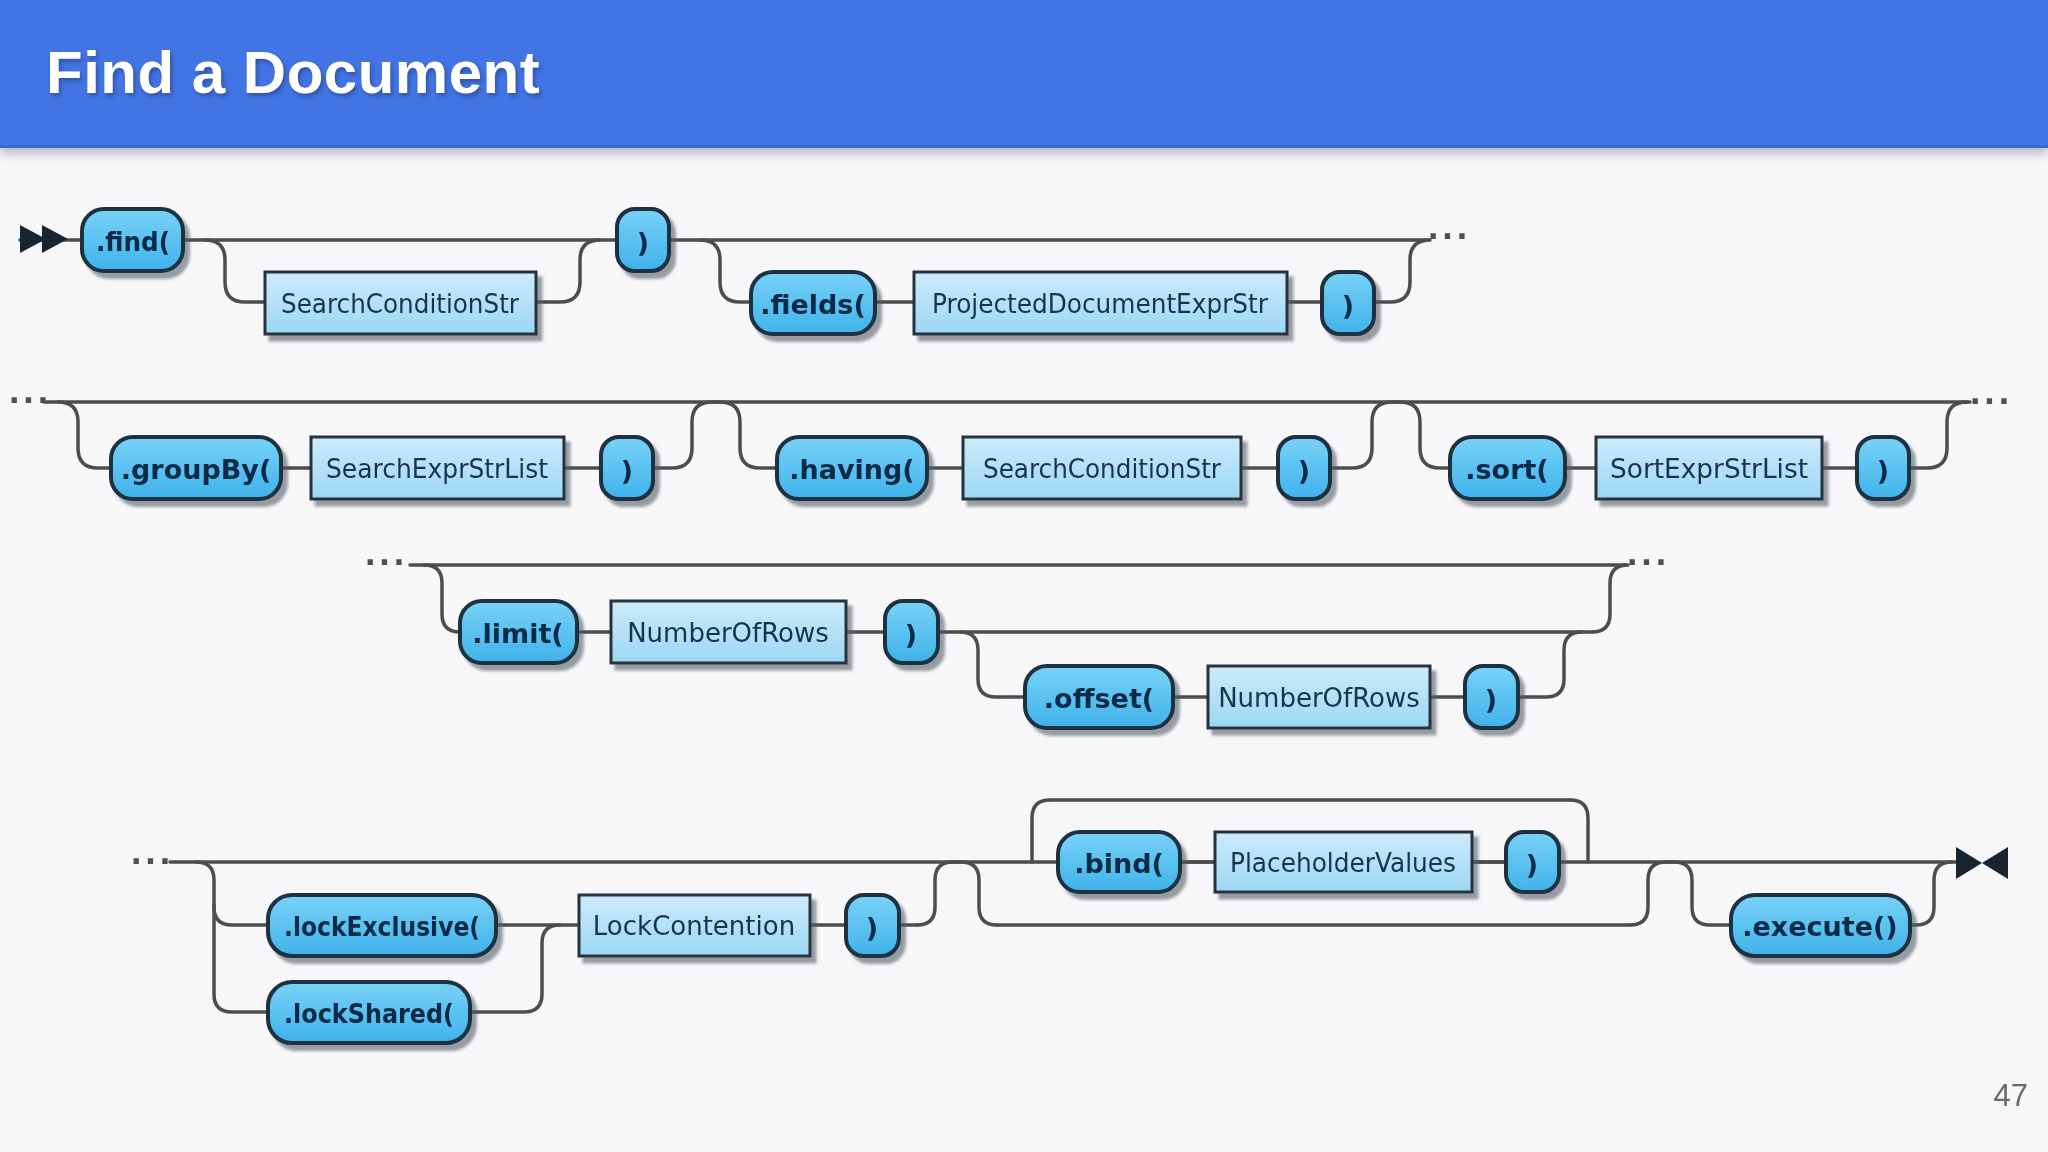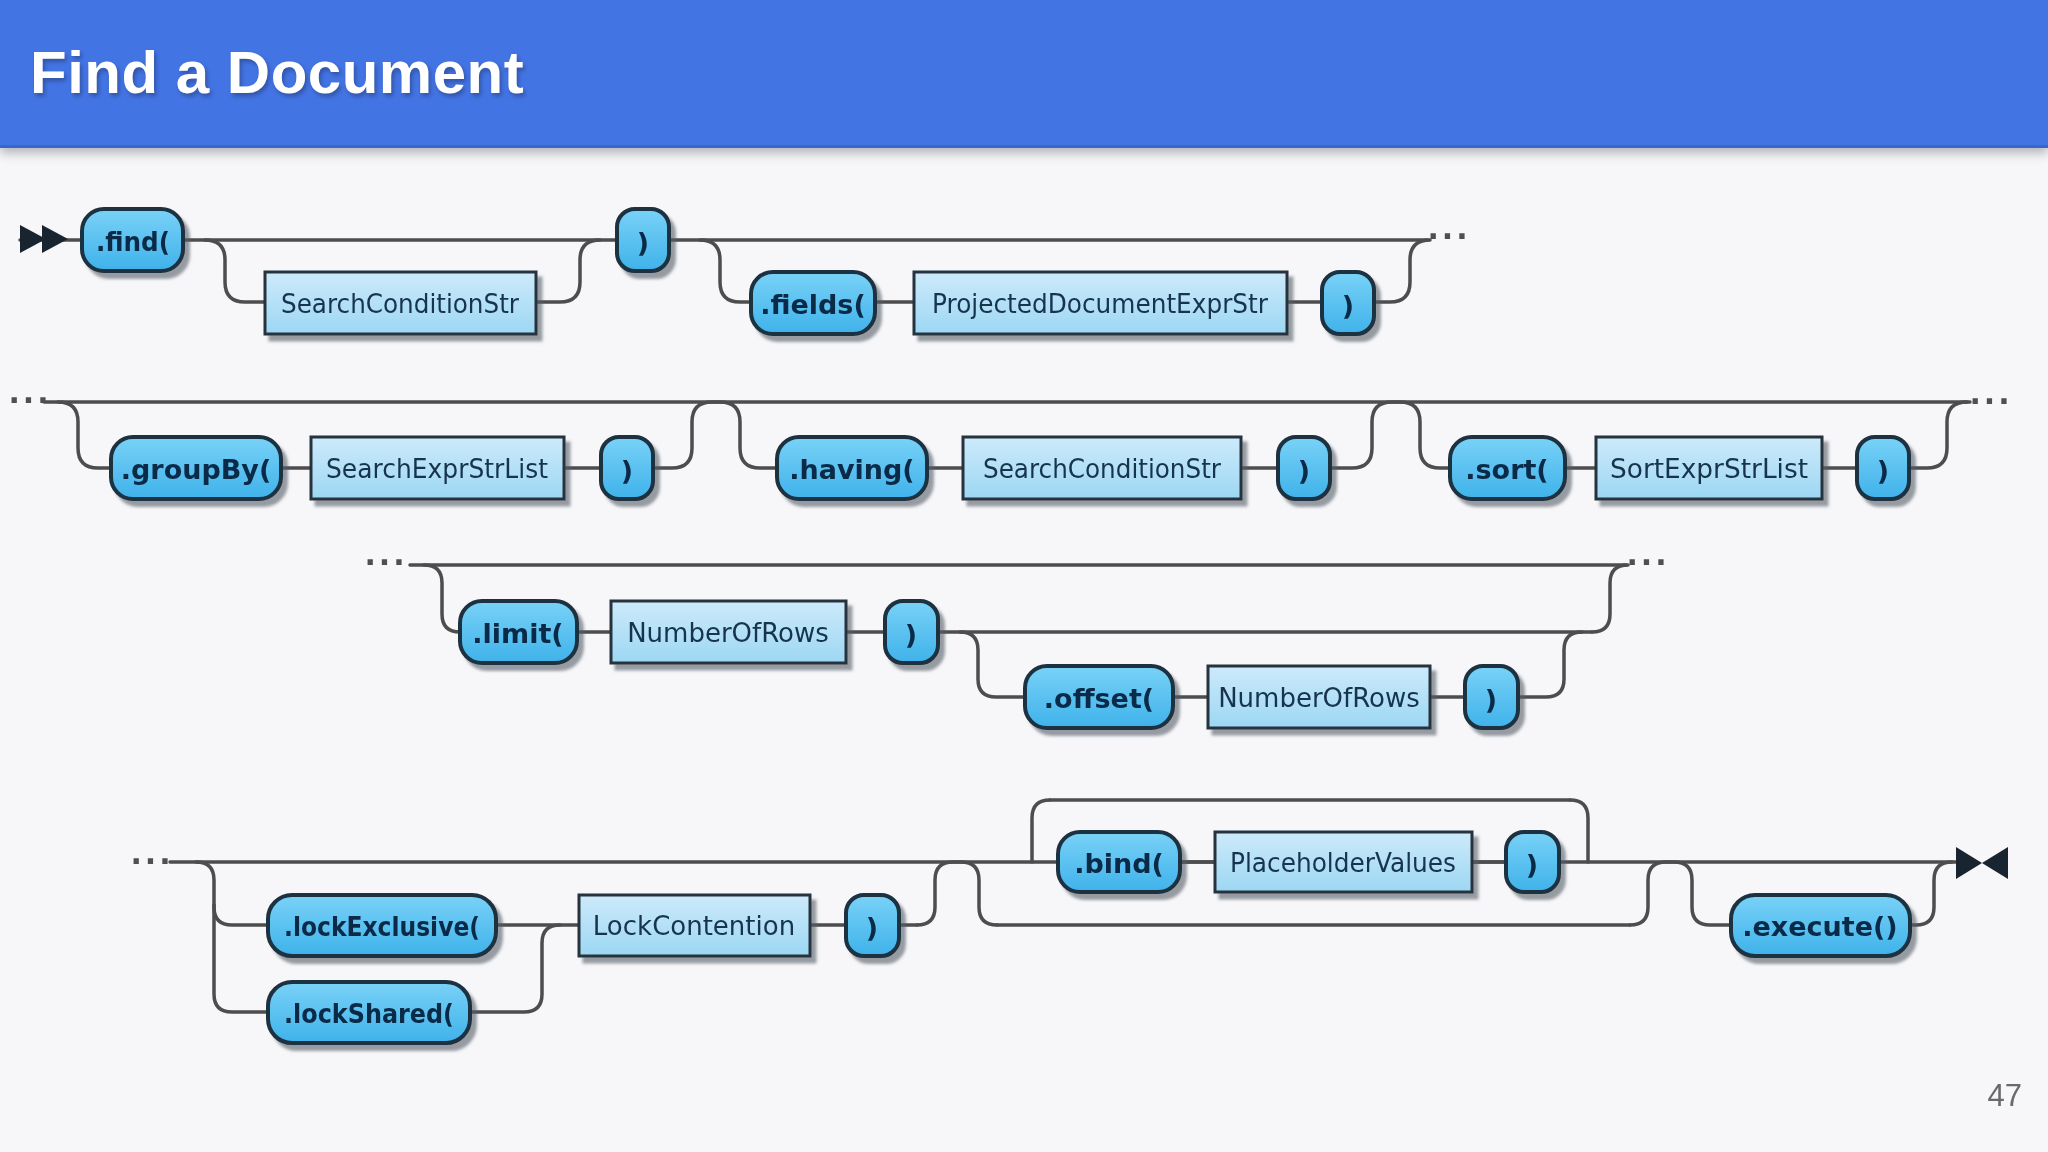--- a/index.html
+++ b/index.html
@@ -7,26 +7,26 @@
     width:2048px;height:1152px;overflow:hidden;position:relative;
     background:#f7f7f9;font-family:"Liberation Sans",sans-serif;
   }
   .header{
     position:absolute;left:0;top:0;width:2048px;height:145px;
     background:#4374e4;border-bottom:3px solid #3b65c9;
     box-shadow:0 5px 10px rgba(90,95,110,0.45);
     display:flex;align-items:center;z-index:2;
   }
   .header .title{
-    margin-left:30px;color:#ffffff;font-size:60px;font-weight:bold;
+    margin-left:46px;color:#ffffff;font-size:60px;font-weight:bold;
     letter-spacing:0.5px;text-shadow:2px 3px 4px rgba(0,0,0,0.28);
     font-family:"Liberation Sans",sans-serif;
   }
   .pagenum{
-    position:absolute;right:26px;top:1078px;color:#6a6a6a;
+    position:absolute;right:20px;top:1078px;color:#6a6a6a;
     font-size:31px;font-family:"Liberation Sans",sans-serif;z-index:2;
   }
   svg{position:absolute;left:0;top:0;z-index:1;}
   .rail{fill:none;stroke:#4d4d4d;stroke-width:3.5;stroke-linecap:round;}
   .term{fill:url(#gterm);stroke:#1d3040;stroke-width:4;filter:url(#bshadow);}
   .nonterm{fill:url(#gnon);stroke:#26333d;stroke-width:3;filter:url(#bshadow);}
   .tlabel{font-family:"DejaVu Sans",sans-serif;font-weight:bold;font-size:27px;
           fill:#0a2a48;text-anchor:middle;dominant-baseline:central;}
   .nlabel{font-family:"DejaVu Sans",sans-serif;font-size:26px;
           fill:#16344e;text-anchor:middle;dominant-baseline:central;}

